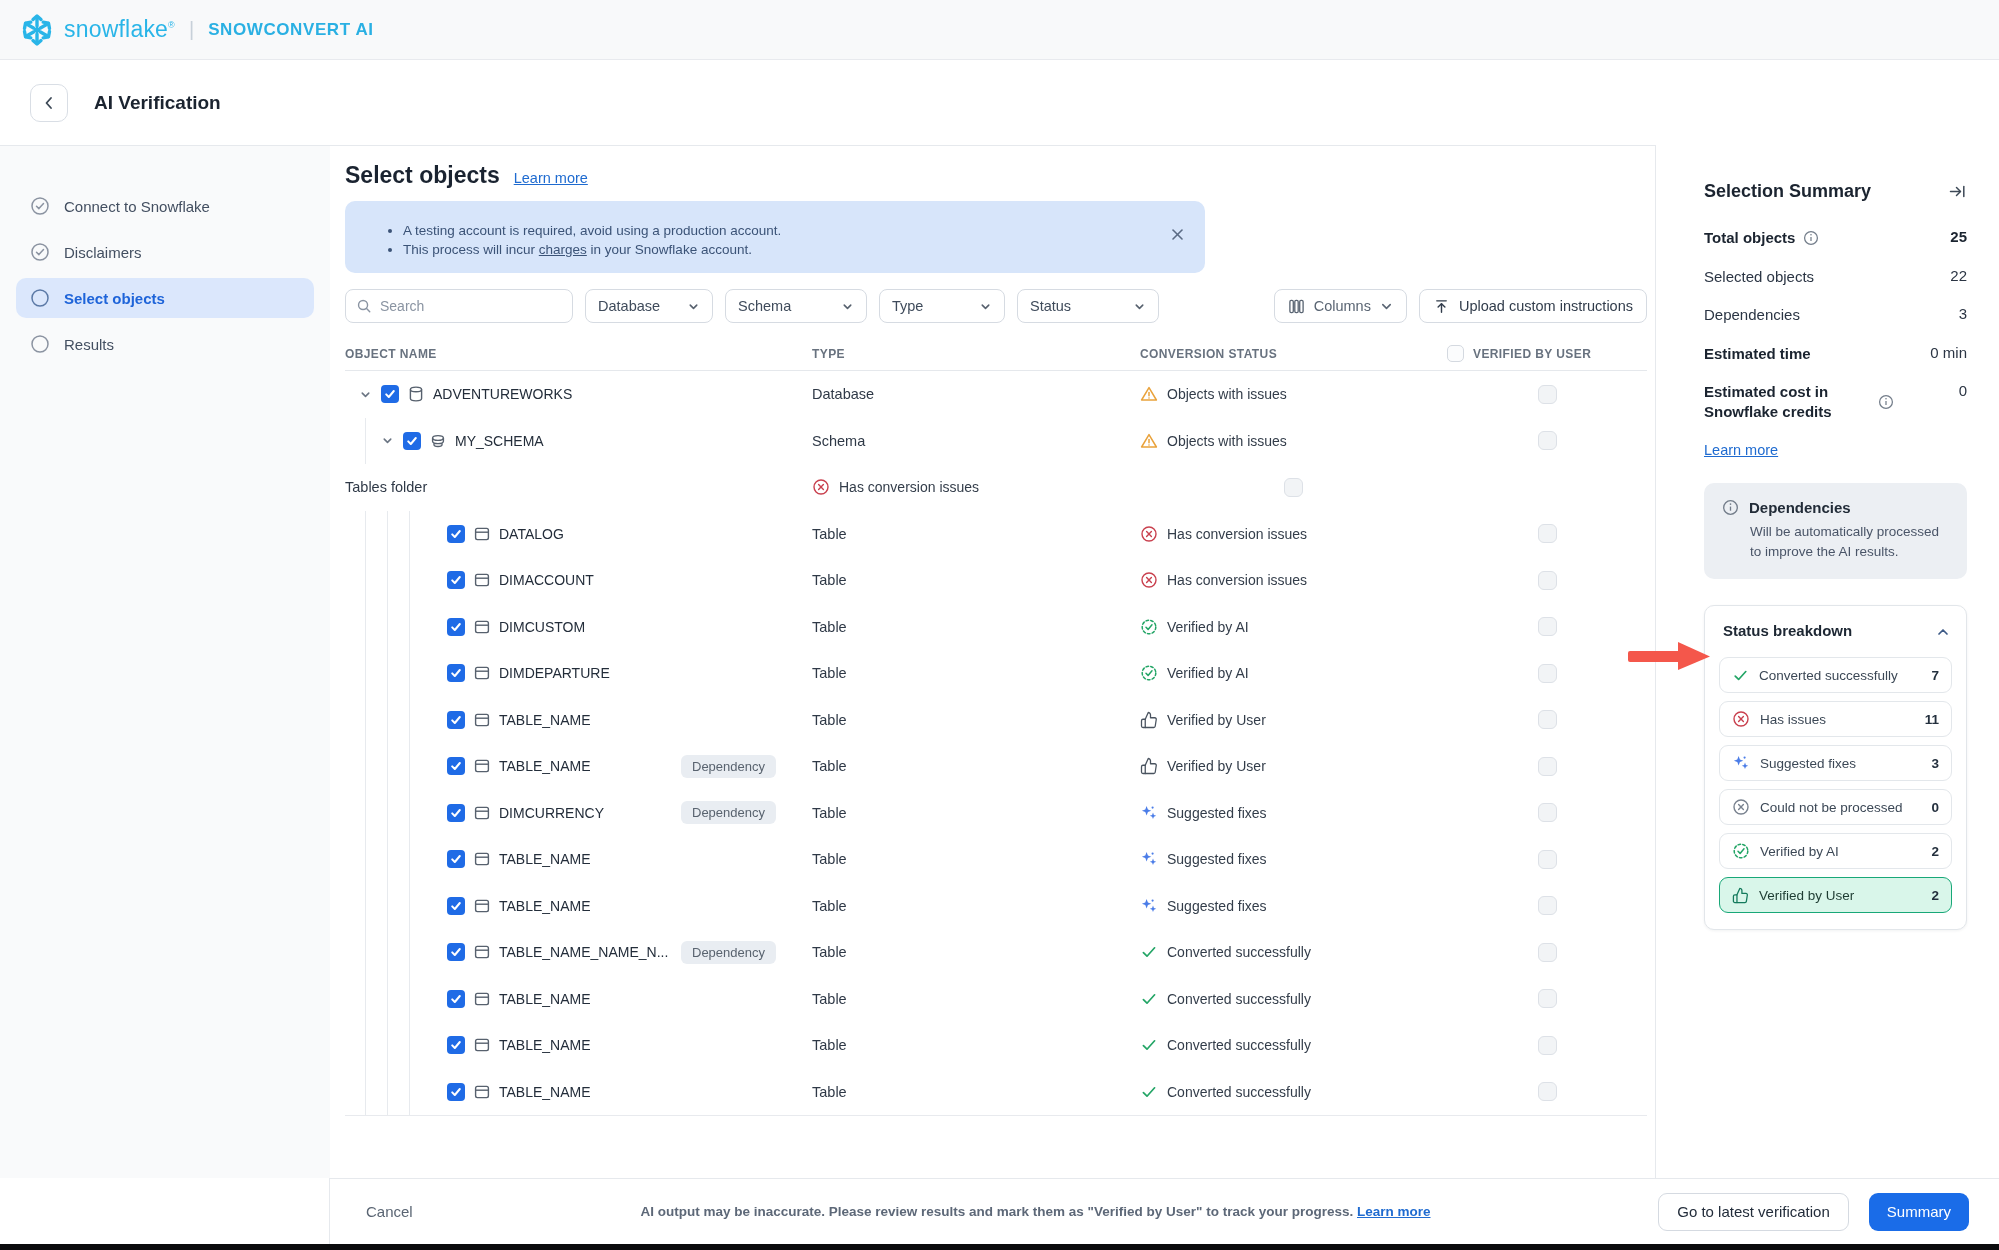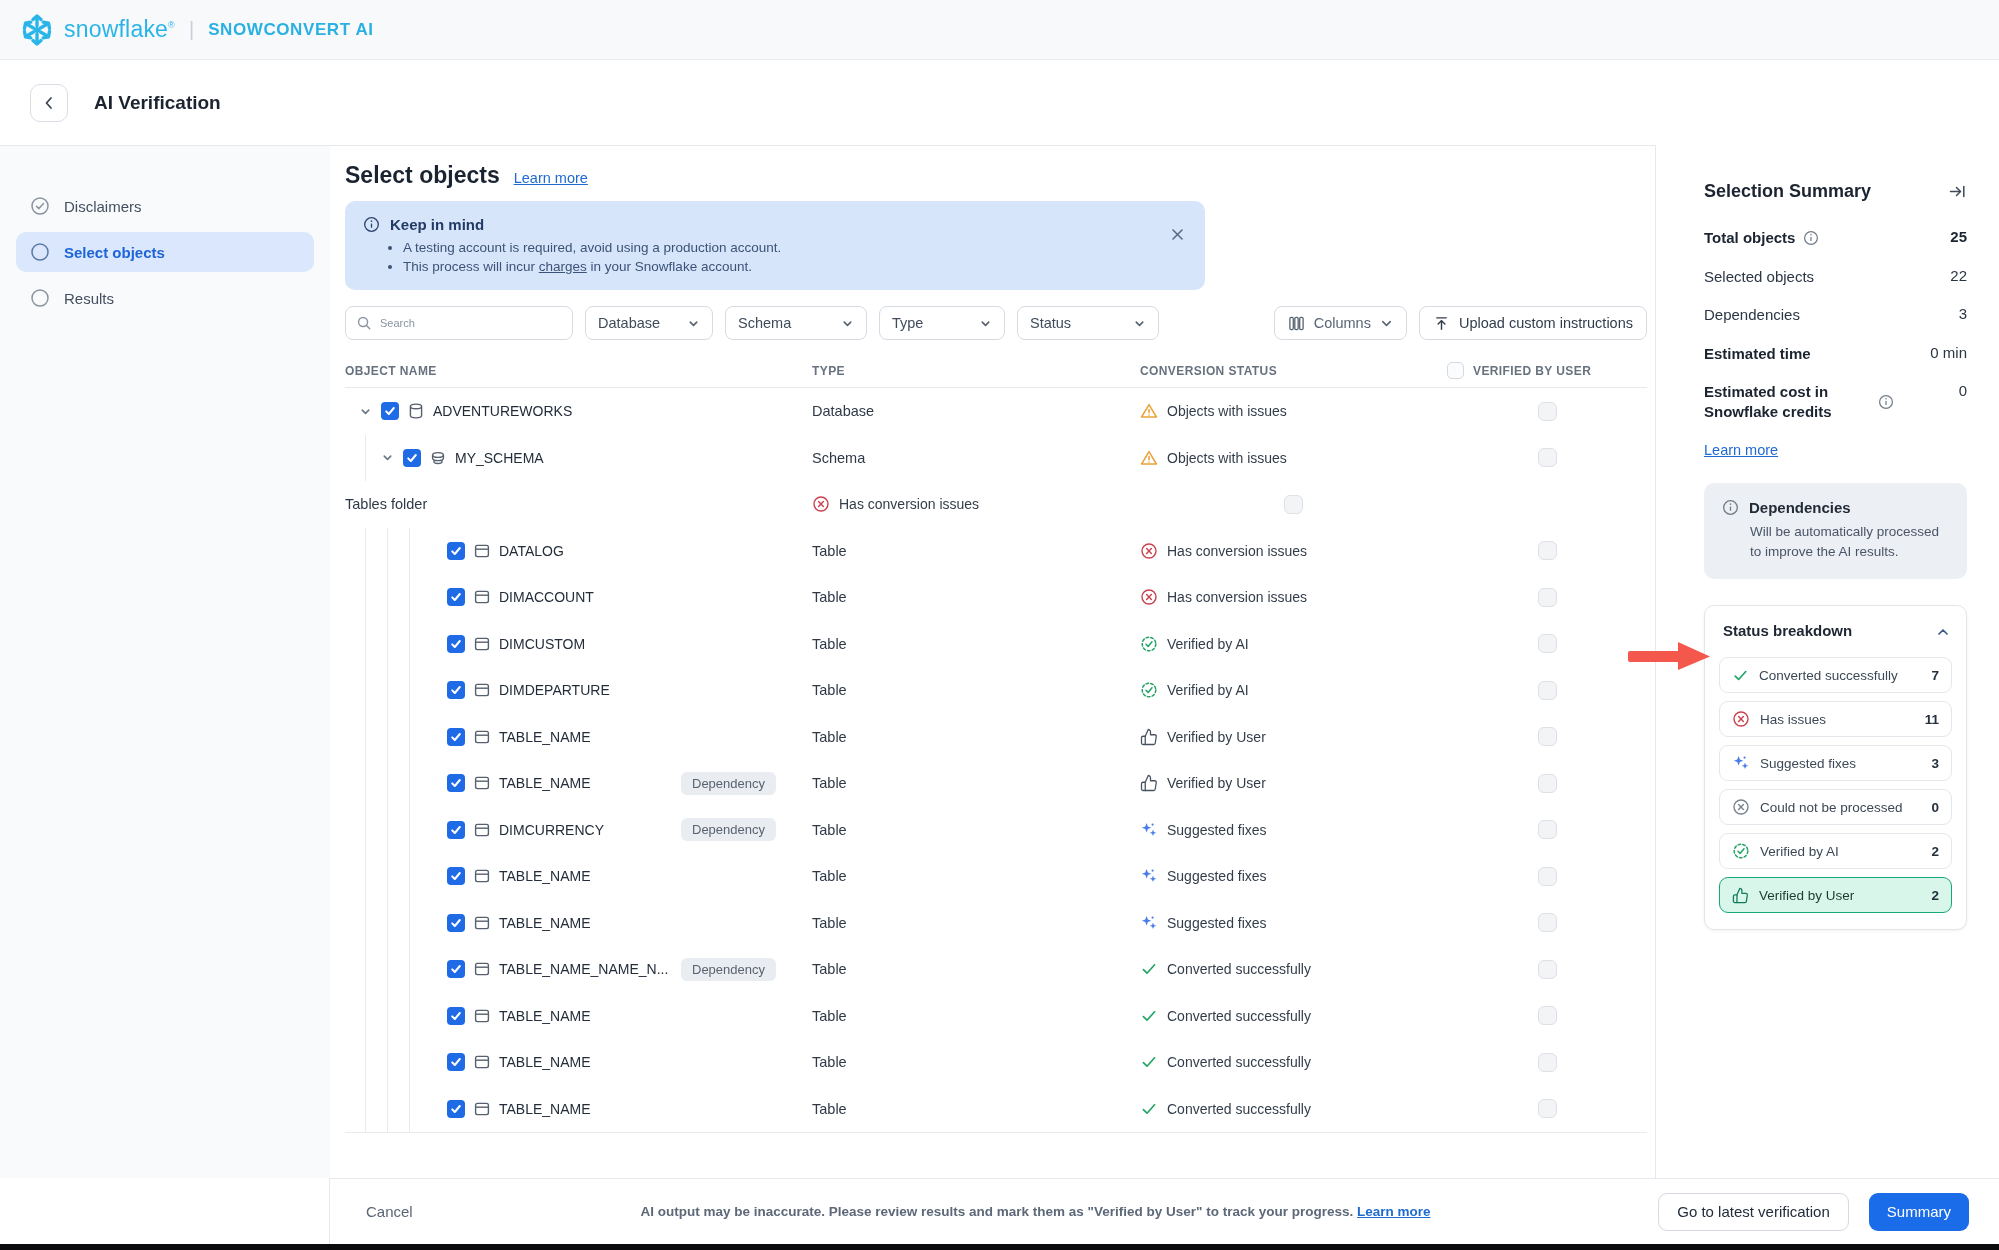--- a/index.html
+++ b/index.html
@@ -37,21 +37,21 @@
   .banner-head { display:flex; align-items:center; gap:10px; color:#223a66; font-weight:700; font-size:15px; }
   .banner-head .b-ic { color:#2c4470; display:flex; }
   .banner-bullets { margin-top:7px; padding-left:40px; }
   .banner-bullets li { list-style:disc; font-size:13.5px; color:#3b5377; margin-top:4px; }
   .banner-close { position:absolute; right:20px; top:26px; color:#5a6b84; cursor:pointer; display:flex; }
   .chg-link { text-decoration:underline; cursor:pointer; }
 
   
   .filters { margin-top:16px; display:flex; align-items:center; gap:12px; }
   .search-box { width:228px; height:34px; border:1px solid #d6dbe2; border-radius:8px; background:#fff; display:flex; align-items:center; padding:0 10px; gap:8px; color:#8a94a2; }
-  .search-box input { border:none; outline:none; font-size:11px; width:100%; font-family:"Liberation Sans",sans-serif; color:#3c4856; background:transparent; }
+  .search-box input { border:none; outline:none; font-size:14px; width:100%; font-family:"Liberation Sans",sans-serif; color:#3c4856; background:transparent; }
   .search-box input::placeholder { color:#8a94a2; }
   .drop-btn { height:34px; border:1px solid #d6dbe2; border-radius:8px; background:#fff; display:flex; align-items:center; justify-content:space-between; padding:0 12px; font-size:14.5px; color:#3f4b5b; cursor:pointer; gap:18px; }
   .drop-btn .chev { color:#57616e; display:flex; }
   .filters-right { margin-left:auto; display:flex; gap:12px; }
   .tool-btn { height:34px; border:1px solid #d6dbe2; border-radius:8px; background:#fff; display:flex; align-items:center; padding:0 13px; gap:9px; font-size:14.5px; cursor:pointer; color:#313c4b; }
   .tool-btn.columns { color:#5a6573; }
 
   
   .tbl { margin-top:14px; flex:1; display:flex; flex-direction:column; min-height:0; }
   .thead { display:grid; grid-template-columns:467px 328px 1fr 200px; align-items:center; height:34px; border-bottom:1px solid #e5e8ec; }
@@ -156,20 +156,29 @@
   <div class="body">
     <div class="left-main">
       <div class="sidebar" id="sidebar">
           <div class="step">
             <span class="s-ic" style="display: flex;">
               <svg width="20" height="20" viewBox="0 0 20 20" fill="none" stroke="currentColor" stroke-width="1.5" stroke-linecap="round" stroke-linejoin="round">
                 <circle cx="10" cy="10" r="8"></circle>
                 <path d="M6.5 10.2l2.4 2.4 4.6-5"></path>
               </svg>
             </span>
+            <span>Connect to Snowflake</span>
+          </div>
+          <div class="step">
+            <span class="s-ic" style="display: flex;">
+              <svg width="20" height="20" viewBox="0 0 20 20" fill="none" stroke="currentColor" stroke-width="1.5" stroke-linecap="round" stroke-linejoin="round">
+                <circle cx="10" cy="10" r="8"></circle>
+                <path d="M6.5 10.2l2.4 2.4 4.6-5"></path>
+              </svg>
+            </span>
             <span>Disclaimers</span>
           </div>
           <div class="step active">
             <span class="s-ic" style="display: flex;">
               <svg width="20" height="20" viewBox="0 0 20 20" fill="none" stroke="currentColor" stroke-width="1.5">
                 <circle cx="10" cy="10" r="8"></circle>
               </svg>
             </span>
             <span>Select objects</span>
           </div>
@@ -183,30 +192,20 @@
           </div>
         </div>
 
       <div class="main">
         <div class="main-title-row">
           <span class="main-title">Select objects</span>
           <span class="lm-link">Learn more</span>
         </div>
 
         <div class="banner">
-          <div class="banner-head">
-            <span class="b-ic">
-              <svg width="17" height="17" viewBox="0 0 18 18" fill="none" stroke="currentColor" stroke-width="1.4">
-                  <circle cx="9" cy="9" r="7.2"></circle>
-                  <line x1="9" y1="8" x2="9" y2="12.4"></line>
-                  <circle cx="9" cy="5.4" r="0.9" fill="currentColor" stroke="none"></circle>
-                </svg>
-            </span>
-            <span>Keep in mind</span>
-          </div>
           <ul class="banner-bullets" id="banner-bullets">
               <li><span>A testing account is required, avoid using a production account.</span></li>
               <li><span>This process will incur </span><span class="chg-link">charges</span><span> in your Snowflake account.</span></li>
             </ul>
           <span class="banner-close">
             <svg width="15" height="15" viewBox="0 0 15 15" fill="none" stroke="currentColor" stroke-width="1.6" stroke-linecap="round">
                 <line x1="3" y1="3" x2="12" y2="12"></line>
                 <line x1="12" y1="3" x2="3" y2="12"></line>
               </svg>
           </span>

